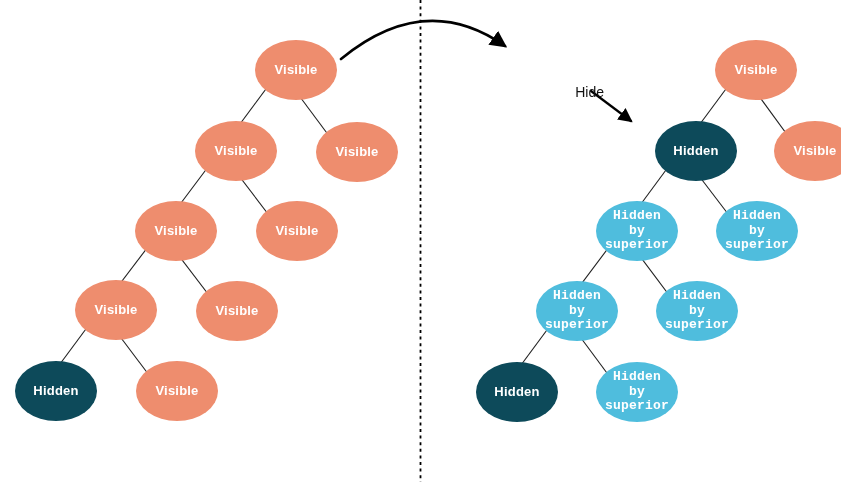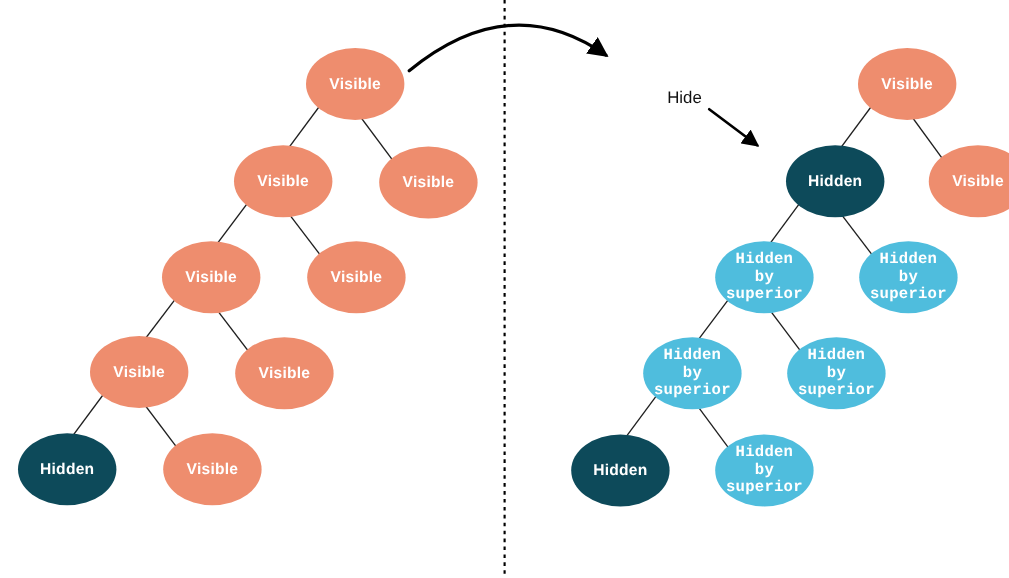--- a/index.html
+++ b/index.html
@@ -17,21 +17,21 @@
     padding:0 7px;box-sizing:border-box;letter-spacing:.2px;
   }
   .node.visible{background:var(--c-visible);}
   .node.hidden{background:var(--c-hidden);}
   .node.hidden-by-superior{background:var(--c-hbs);font-family:Liberation Mono, monospace;}
   .edge{stroke:var(--c-edge);stroke-width:1.1;}
   .divider{stroke:var(--c-arrow);stroke-width:1.8;stroke-dasharray:3 3.6;}
   .arrow-line{stroke:var(--c-arrow);fill:none;stroke-linecap:round;}
   .arrowhead{fill:var(--c-arrow);}
   #hide-label{
-    position:absolute;left:556px;top:73px;width:48px;text-align:left;
+    position:absolute;left:556px;top:84px;width:48px;text-align:right;
     font-size:14px;font-weight:500;color:var(--c-annotation);
   }
 </style>
 </head>
 <body>
 
 <svg id="edges-svg" viewBox="0 0 841 482" xmlns="http://www.w3.org/2000/svg">
   <defs>
     <marker id="arrow" viewBox="0 0 10 10" refX="8.5" refY="5" markerWidth="6.5" markerHeight="6.5" orient="auto-start-reverse">
       <path d="M0,0 L10,5 L0,10 z" class="arrowhead"></path>

